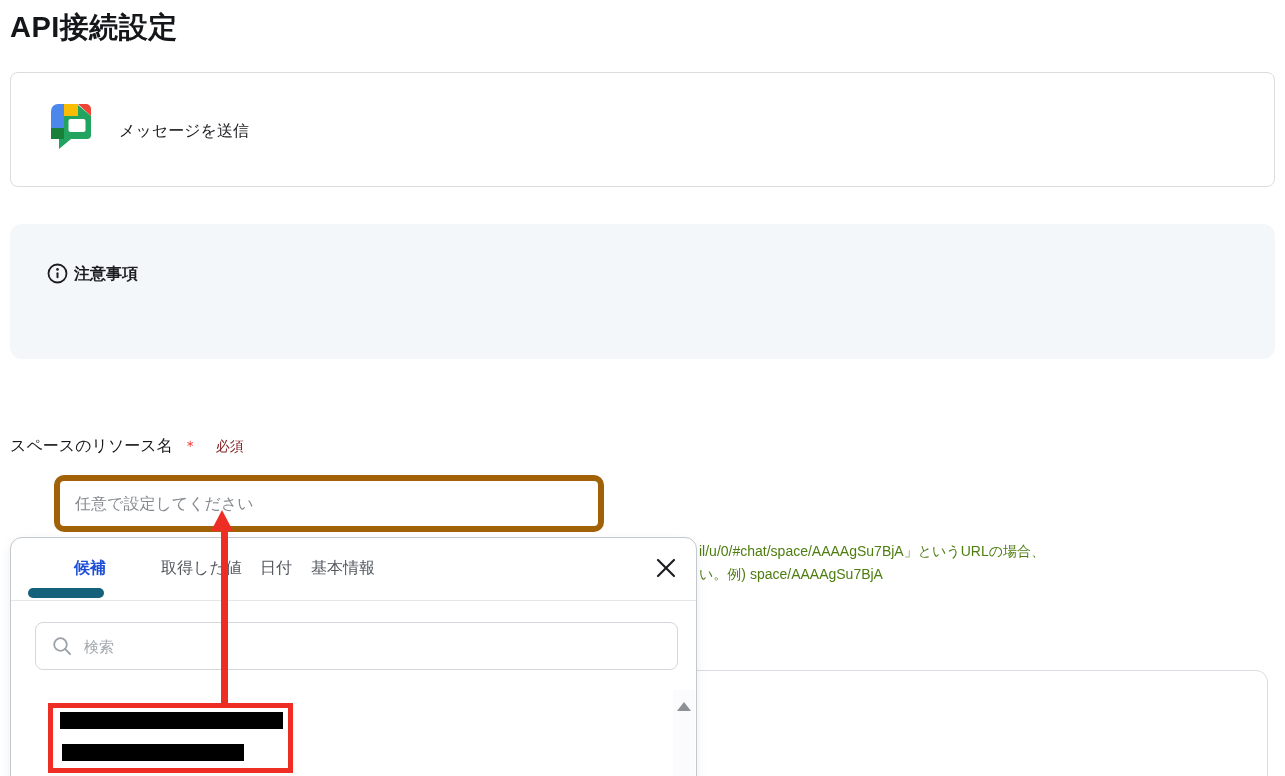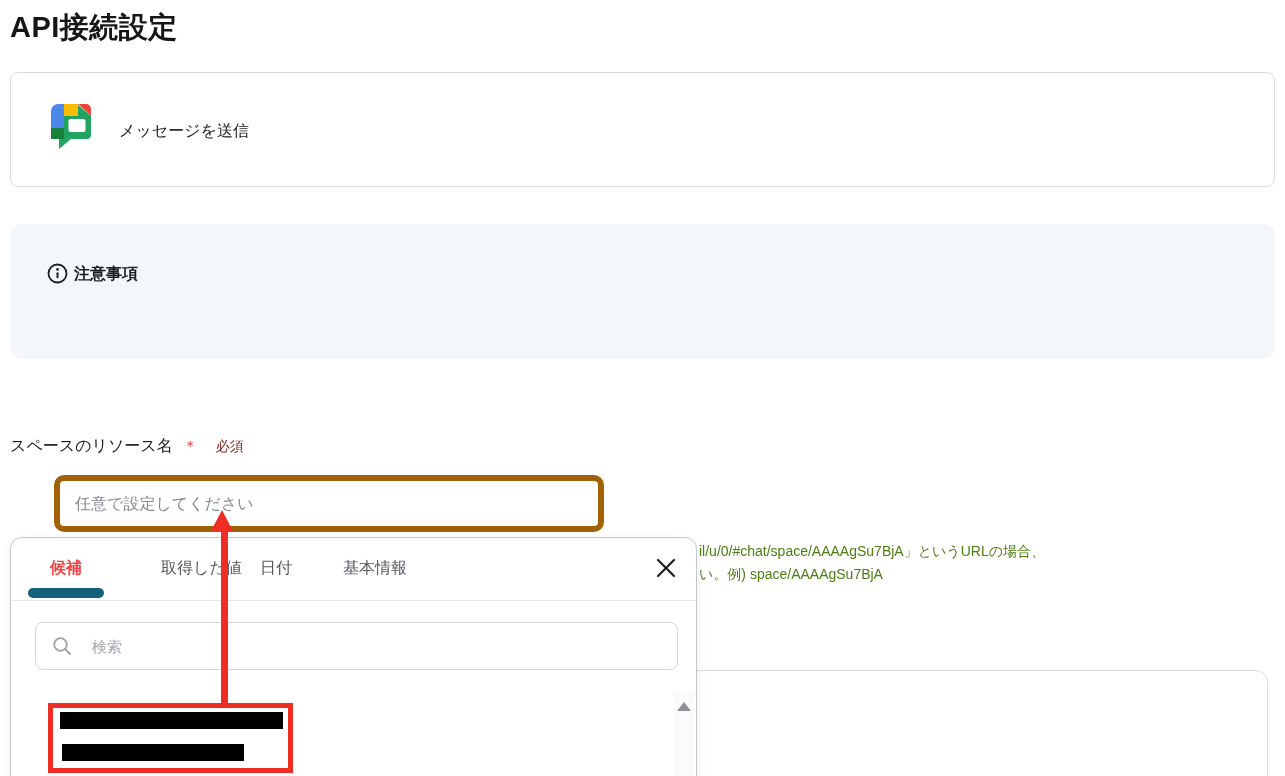--- a/index.html
+++ b/index.html
@@ -67,32 +67,32 @@
 
   
   .popup{
     left:10px;top:537px;width:687px;height:250px;
     background:#fff;border:1px solid #c3c8cd;border-radius:12px 12px 0 0;
     box-shadow:0 4px 12px rgba(0,0,0,.07);
     box-sizing:border-box;z-index:5;
   }
   .popup .tabbar{position:absolute;left:0;top:0;width:100%;height:62px;border-bottom:1px solid #e4e7ea;}
   .popup .tab{position:absolute;top:20px;font-size:16px;color:#54585e;cursor:pointer;}
-  .popup .tab.active{color:#ef4444;font-weight:700;}
+  .popup .tab.active{color:#1d4ed8;font-weight:700;margin-left:24px;}
   .tab-1{left:39px;}
   .tab-2{left:117px;margin-left:33px;}
   .tab-3{left:249px;}
-  .tab-4{left:332px;}
+  .tab-4{left:300px;}
   .tab-underline{position:absolute;left:17px;top:50px;width:76px;height:10px;border-radius:5px;background:#15607a;}
   .popup .close-btn{position:absolute;left:637px;top:12px;width:36px;height:36px;display:flex;align-items:center;justify-content:center;cursor:pointer;}
 
   .popup .search-box{
     position:absolute;left:24px;top:84px;width:643px;height:48px;
     border:1px solid #d3d7db;border-radius:8px;box-sizing:border-box;
-    display:flex;align-items:center;padding-left:16px;gap:18px;background:#fff;
+    display:flex;align-items:center;padding-left:16px;gap:10px;background:#fff;
   }
   .popup .search-input{
     border:none;outline:none;flex:1;font-size:15px;color:#202124;font-family:inherit;background:transparent;
   }
   .popup .search-input::placeholder{color:#a2a7ac;opacity:1;}
 
   .popup .scrollbar{
     position:absolute;left:662px;top:152px;width:22px;height:96px;background:#fbfbfd;
   }
   .popup .scroll-up-arrow{

